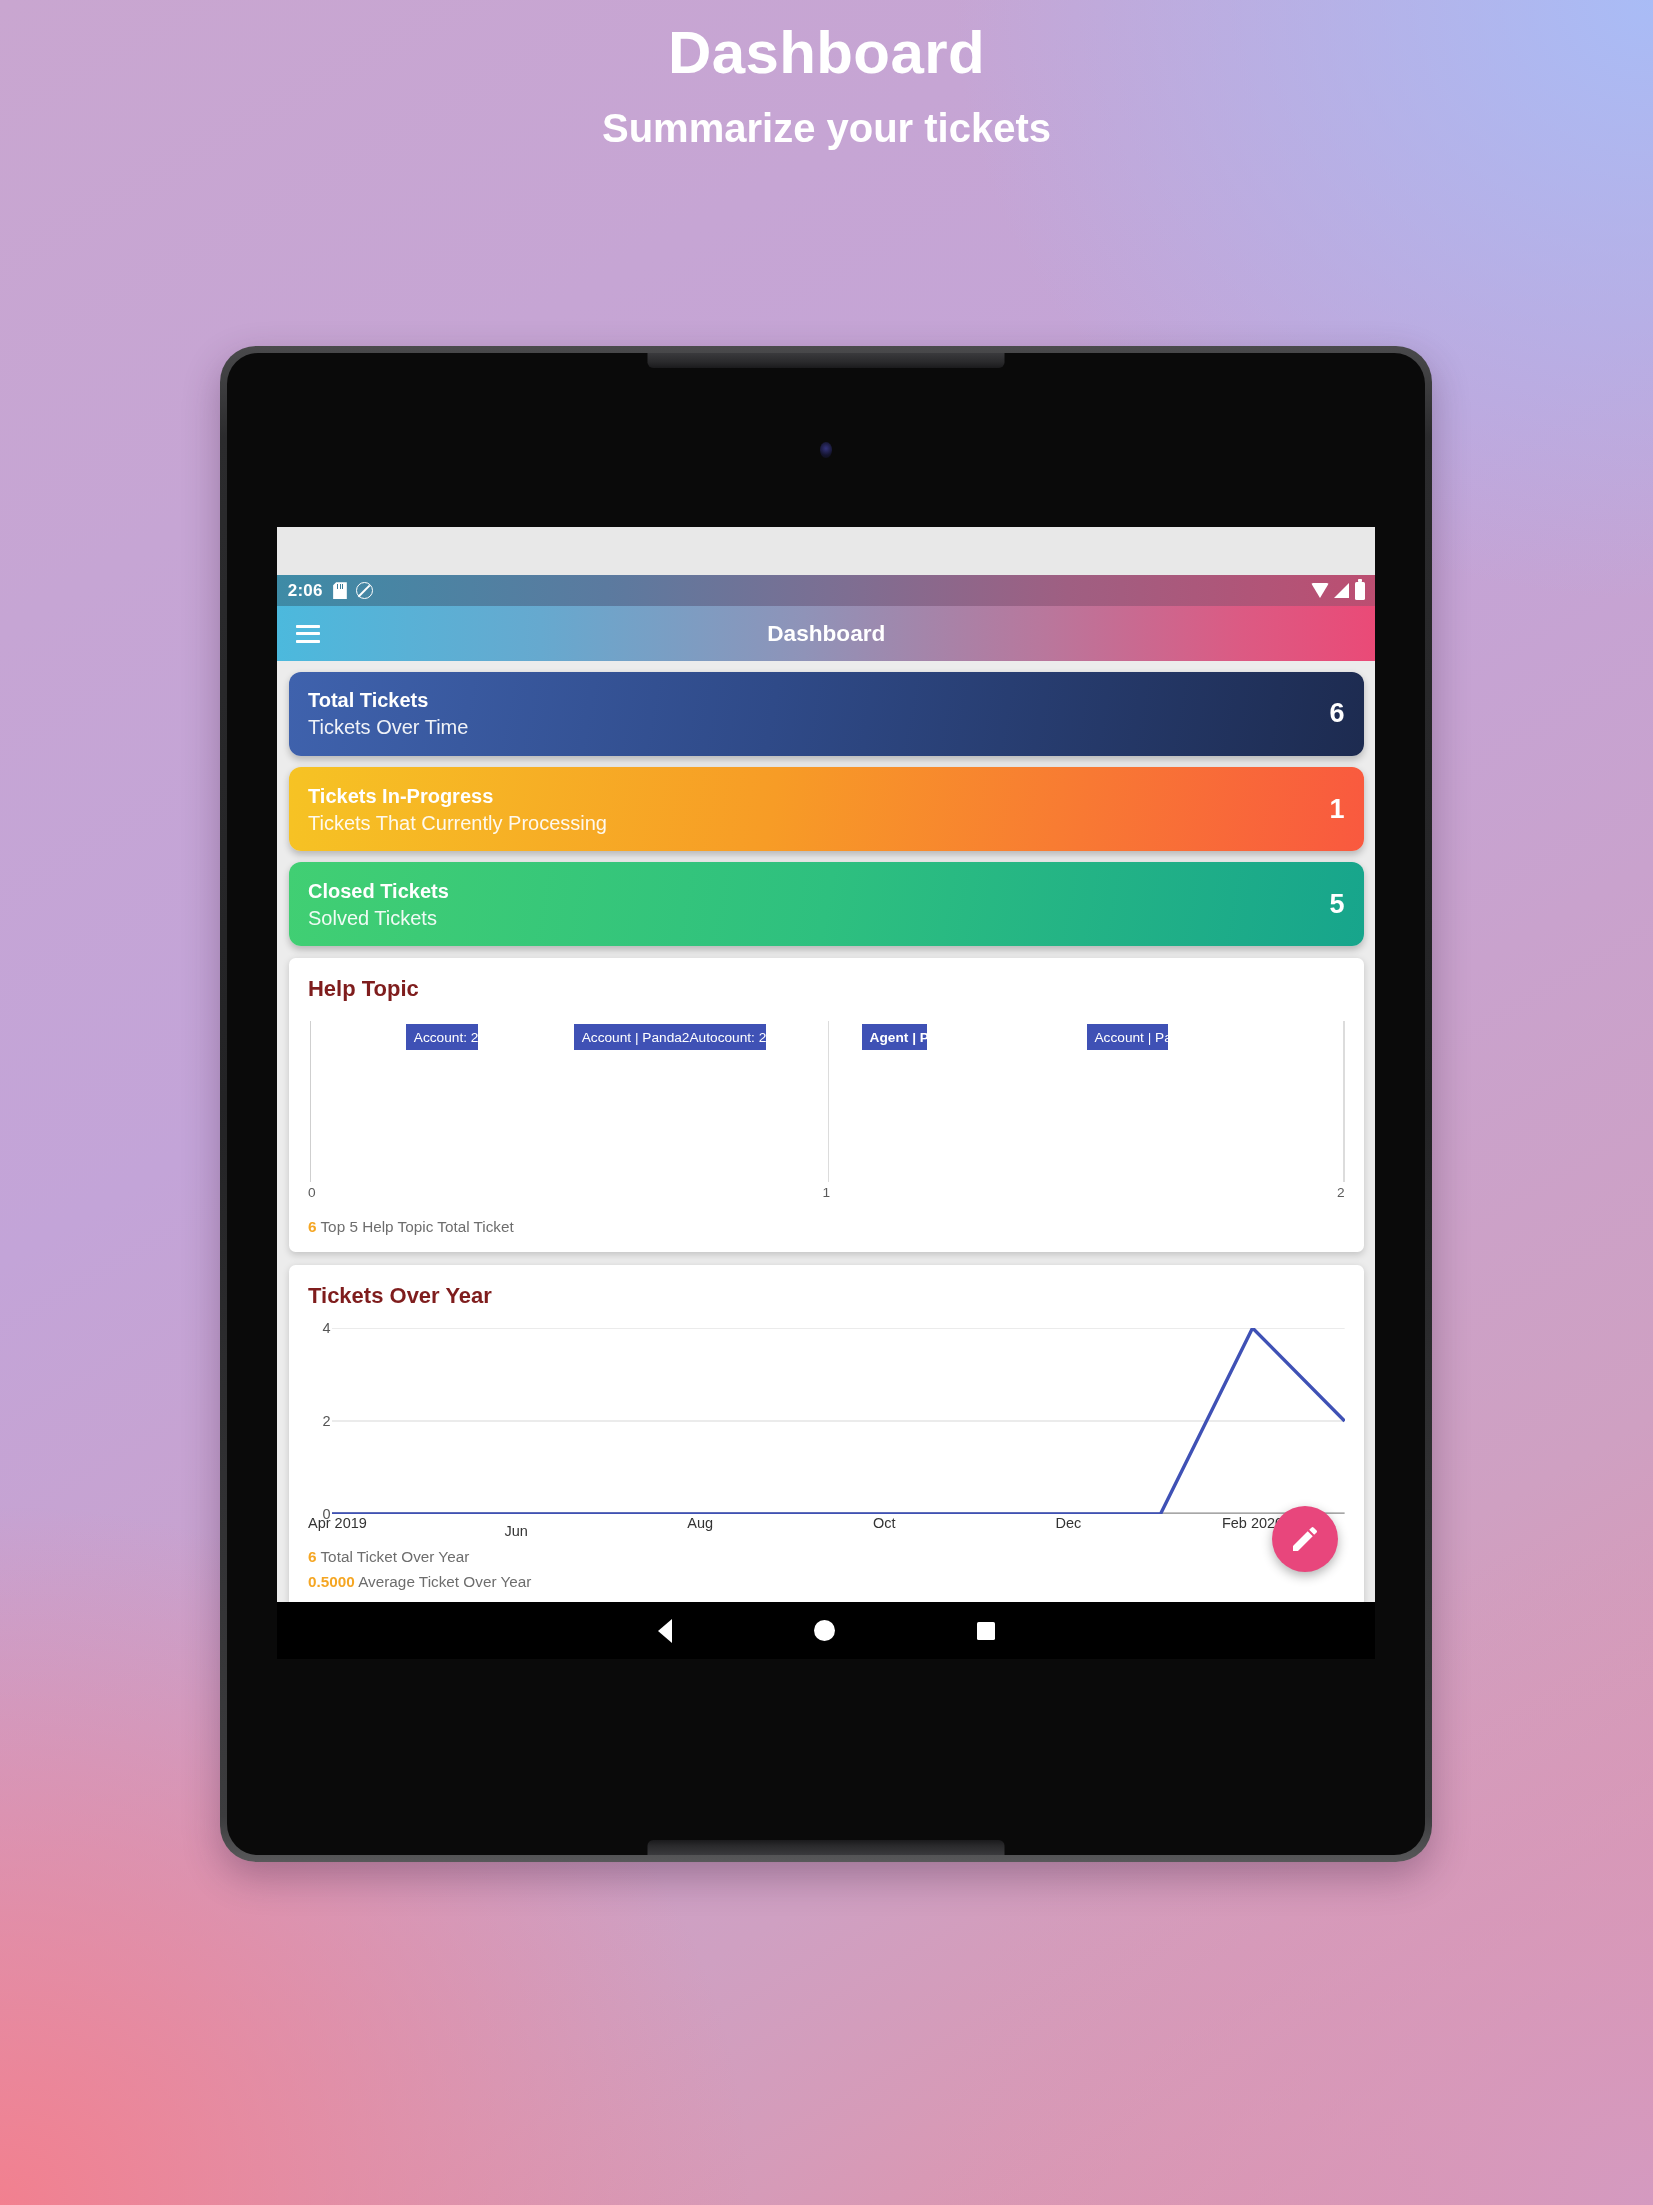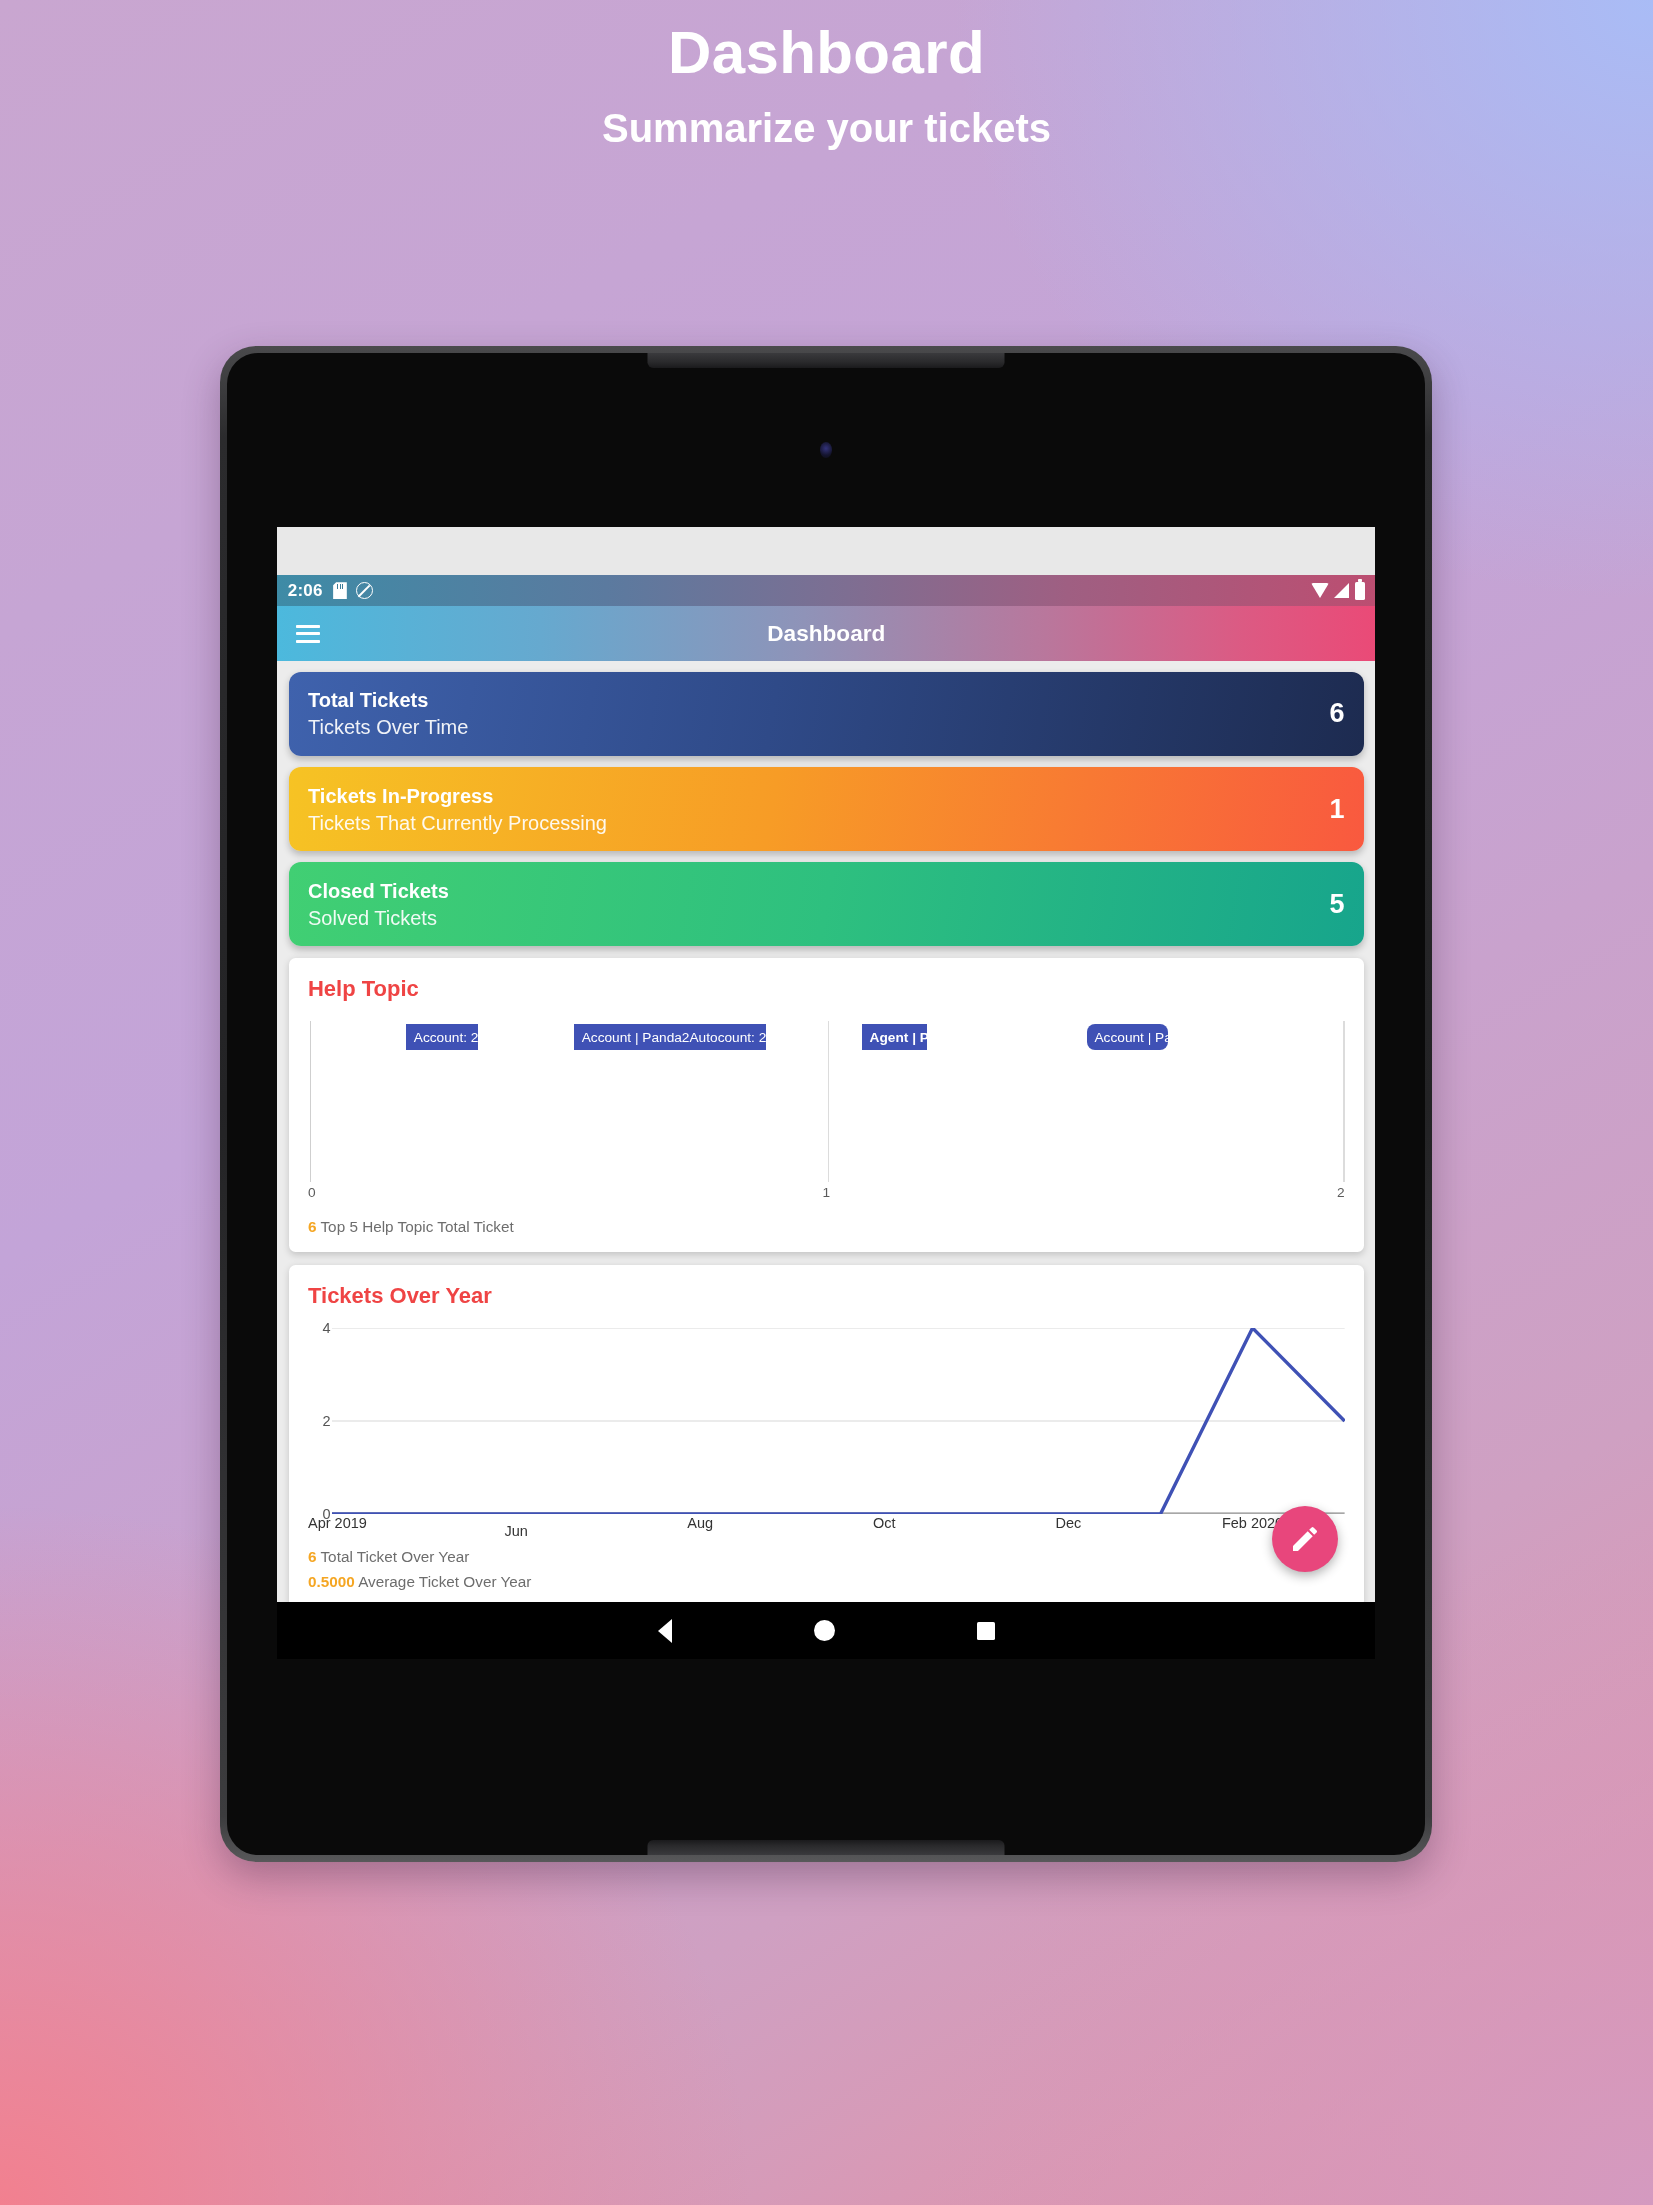--- a/index.html
+++ b/index.html
@@ -215,21 +215,21 @@
   .panel {
     background: #fff;
     border-radius: 6.5px;
     box-shadow: 0 2.4px 7.3px rgba(0,0,0,0.17);
     padding: 18px 19.4px 16px 19.4px;
     margin-bottom: 13px;
   }
   .panel-title {
     font-size: 22px;
     font-weight: bold;
-    color: #ef4444;
+    color: #7f1d1d;
     margin-bottom: 19.4px;
   }
 
   
   .hbar-plot {
     position: relative;
     height: 161px;
     border-left: 1.2px solid #cfcfcf;
     margin-left: 1.6px;
   }
@@ -389,21 +389,21 @@
                   <div class="hbar" style="width: 100%; background: rgb(63, 81, 181);">
                     <span>Account | Panda2Autocount: 2</span>
                   </div>
                 </div>
                 <div class="hbar-row">
                   <div class="hbar" style="width: 50%; background: rgb(63, 81, 181); font-weight: bold;">
                     <span>Agent | Platform: 1</span>
                   </div>
                 </div>
                 <div class="hbar-row">
-                  <div class="hbar" style="width: 50%; background: rgb(63, 81, 181); border-radius: 8px;">
+                  <div class="hbar" style="width: 50%; background: rgb(63, 81, 181);">
                     <span>Account | Panda2IFCA: 1</span>
                   </div>
                 </div>
               </div>
           </div>
           <div class="hbar-axis" id="hbar-axis">
               <span style="left: 0px; transform: none;">0</span>
               <span style="left: 50%;">1</span>
               <span style="left: auto; right: 0px; transform: none;">2</span>
             </div>

